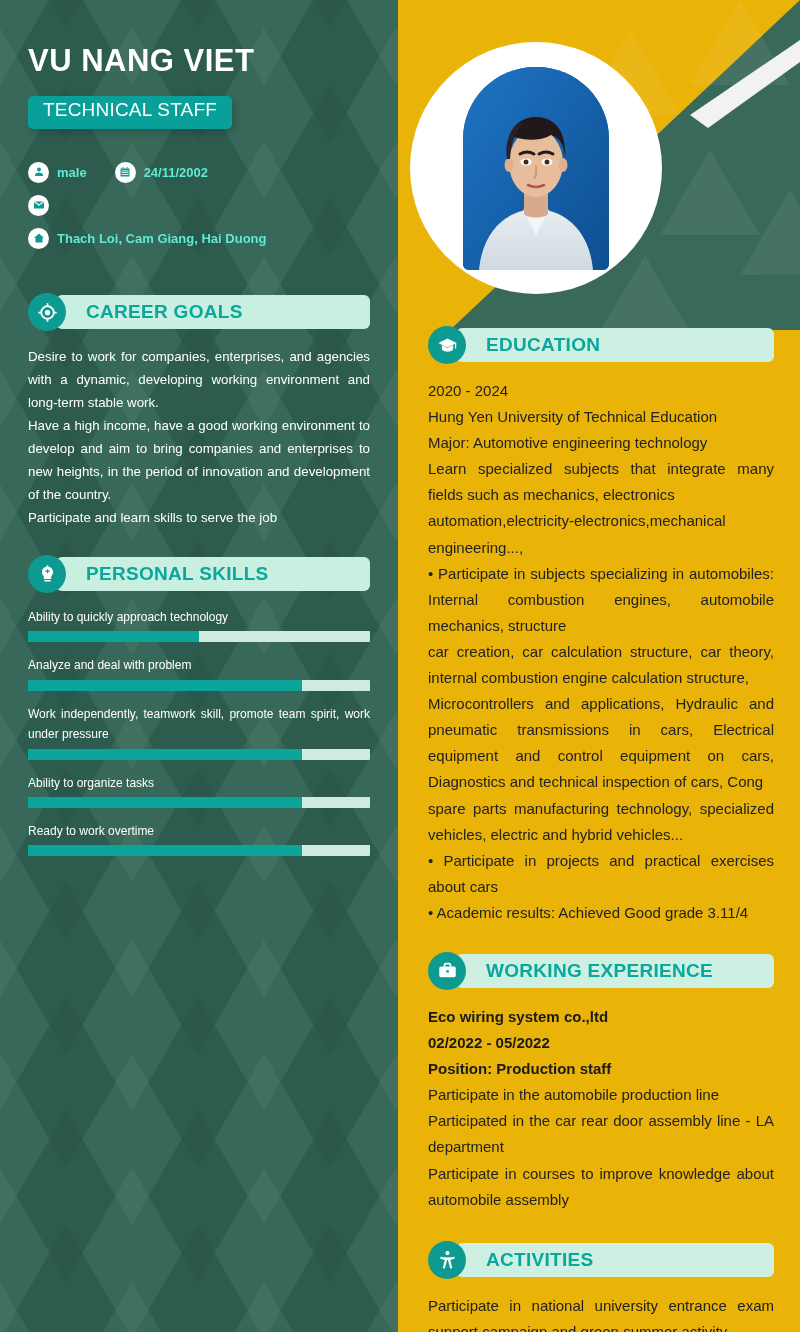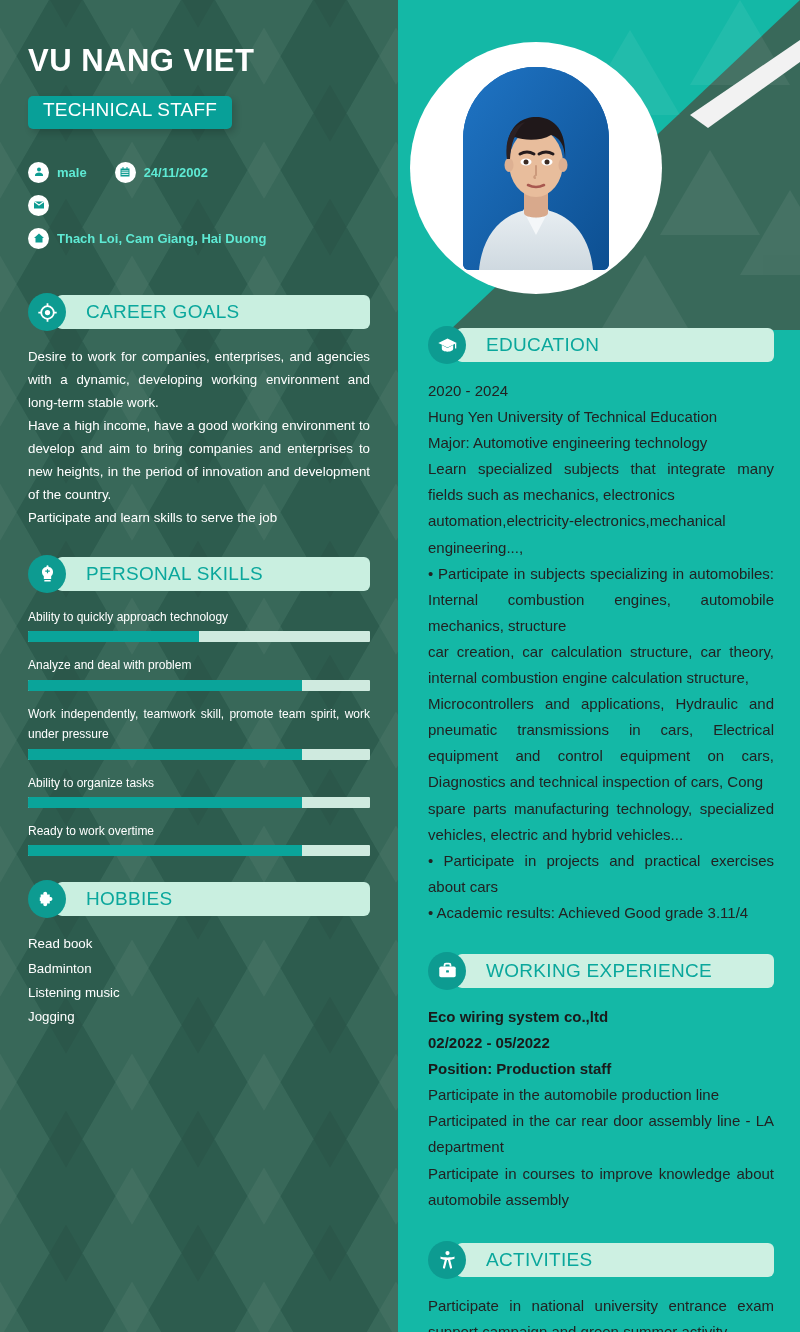--- a/index.html
+++ b/index.html
@@ -130,21 +130,21 @@
     height: 34px;
     background: #c9efe0;
     border-radius: 6px;
     display: flex;
     align-items: center;
     padding-left: 30px;
     z-index: 2;
   }
   .sec-title {
     font-size: 19px;
-    font-weight: normal;
+    font-weight: bold;
     color: #0aa79c;
     letter-spacing: 0.3px;
   }
 
   .sec { margin-top: 30px; }
 
   
   .l-text {
     font-size: 13.3px;
     line-height: 1.73;
@@ -178,21 +178,21 @@
   .hobby {
     font-size: 13.3px;
     color: #ffffff;
     line-height: 1.82;
   }
 
   
   .right-col {
     position: relative;
     flex: 1 1 auto;
-    background: #14b8a6;
+    background: #eab308;
     height: 1332px;
     overflow: hidden;
   }
 
   .right-inner {
     position: relative;
     z-index: 4;
     padding: 326px 26px 0 30px;
   }
 
@@ -373,38 +373,20 @@
           <div class="skill">
             <div class="skill-label">Ready to work overtime</div>
             <div class="bar-track">
               <div class="bar-fill" id="sk4" style="width: 80%;"></div>
             </div>
           </div>
         </div>
       </div>
 
       
-      <div class="sec" style="margin-top:24px">
-        <div class="sec-head">
-          <div class="sec-bar">
-            <span class="sec-title">HOBBIES</span>
-          </div>
-          <div class="sec-icon">
-            <svg viewBox="0 0 24 24">
-              <path d="M9.4 3.2c1.2 0 2.2.8 2.2 2 0 .4-.1.7-.3 1h3.3v3.3c.3-.2.6-.3 1-.3 1.2 0 2 1 2 2.2s-.8 2.2-2 2.2c-.4 0-.7-.1-1-.3v3.3h-3.3c.2.3.3.6.3 1 0 1.2-1 2-2.2 2s-2.2-.8-2.2-2c0-.4.1-.7.3-1H4.2v-3.3c-.3.2-.6.3-1 .3v-4.1c.4 0 .7.1 1 .3V6.2h3.3c-.2-.3-.3-.6-.3-1 0-1.2 1-2 2.2-2z" fill="#fff"></path>
-            </svg>
-          </div>
-        </div>
-        <div>
-          <div class="hobby">Read book</div>
-          <div class="hobby">Badminton</div>
-          <div class="hobby">Listening music</div>
-          <div class="hobby">Jogging</div>
-        </div>
-      </div>
 
     </div>
   </div>
 
   <div class="right-col">
 
     <div class="head-deco">
       <svg width="410" height="330" viewBox="0 0 410 330">
         <defs>
           <clipPath id="clipDeco">

